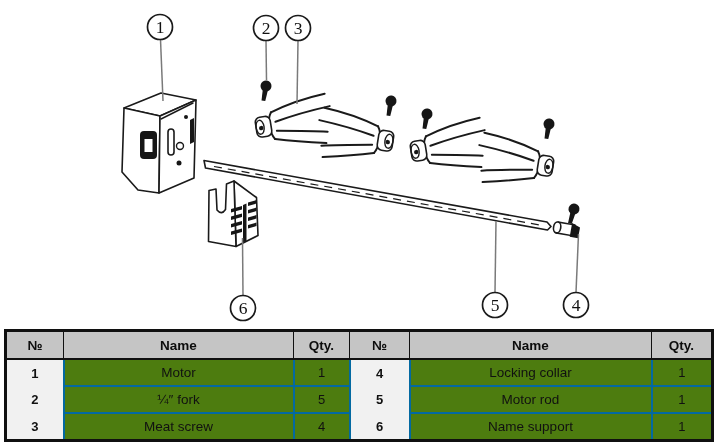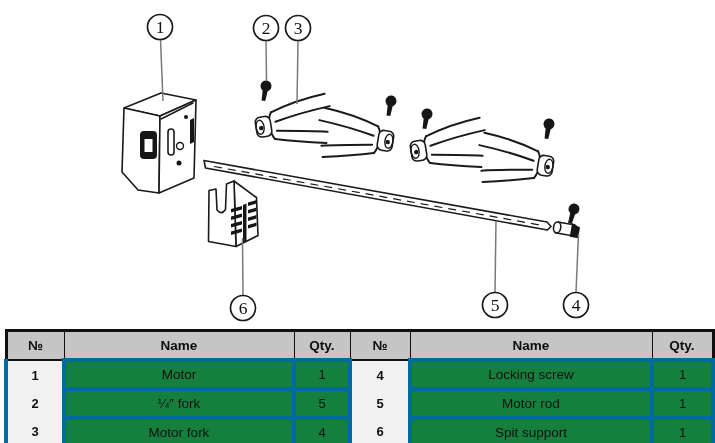--- a/index.html
+++ b/index.html
@@ -14,22 +14,22 @@
   .dark{fill:#161616;stroke:none;}
   .leader{stroke:#7a7a7a;stroke-width:1.5;fill:none;}
   .co-circle{fill:#ffffff;stroke:#1a1a1a;stroke-width:1.7;}
   .co-num{font-family:"Liberation Serif",serif;font-size:17.5px;fill:#111;text-anchor:middle;}
 
   
   table.parts{position:absolute;left:4px;top:329px;width:707px;border-collapse:collapse;
               table-layout:fixed;border:3px solid #101010;background:#fff;}
   table.parts th{background:#c5c5c5;border:1px solid #101010;border-bottom:2px solid #101010;
                  font-weight:bold;font-size:13.5px;color:#0d0d0d;height:26px;text-align:center;padding:0;}
-  table.parts td{border:4px solid #0369a1;font-size:13.5px;color:#111;height:25px;
-                 text-align:center;padding:0;background:#15803d;}
+  table.parts td{border:2px solid #0369a1;font-size:13.5px;color:#111;height:25px;
+                 text-align:center;padding:0;background:#4d7c0f;}
   table.parts td.num{background:#f1f1f1;border-top:0;border-bottom:0;font-weight:bold;font-size:13px;}
   table.parts td.qty{font-size:13px;}
   table.parts .mid{border-left:1.5px solid #101010;}
 </style>
 </head>
 <body>
 
 <div class="screen">
 
   <svg class="diagram" width="715" height="329" viewBox="0 0 715 329">
@@ -171,34 +171,34 @@
         <th>Name</th>
         <th>Qty.</th>
       </tr>
     </thead>
     <tbody>
       <tr>
         <td class="num">1</td>
         <td>Motor</td>
         <td class="qty">1</td>
         <td class="num mid">4</td>
-        <td>Locking screw</td>
+        <td>Locking collar</td>
         <td class="qty">1</td>
       </tr>
       <tr>
         <td class="num">2</td>
         <td>¼″ fork</td>
         <td class="qty">5</td>
         <td class="num mid">5</td>
         <td>Motor rod</td>
         <td class="qty">1</td>
       </tr>
       <tr>
         <td class="num">3</td>
-        <td>Motor fork</td>
+        <td>Meat screw</td>
         <td class="qty">4</td>
         <td class="num mid">6</td>
-        <td>Spit support</td>
+        <td>Name support</td>
         <td class="qty">1</td>
       </tr>
     </tbody>
   </table>
 </div>
 
 </body></html>

